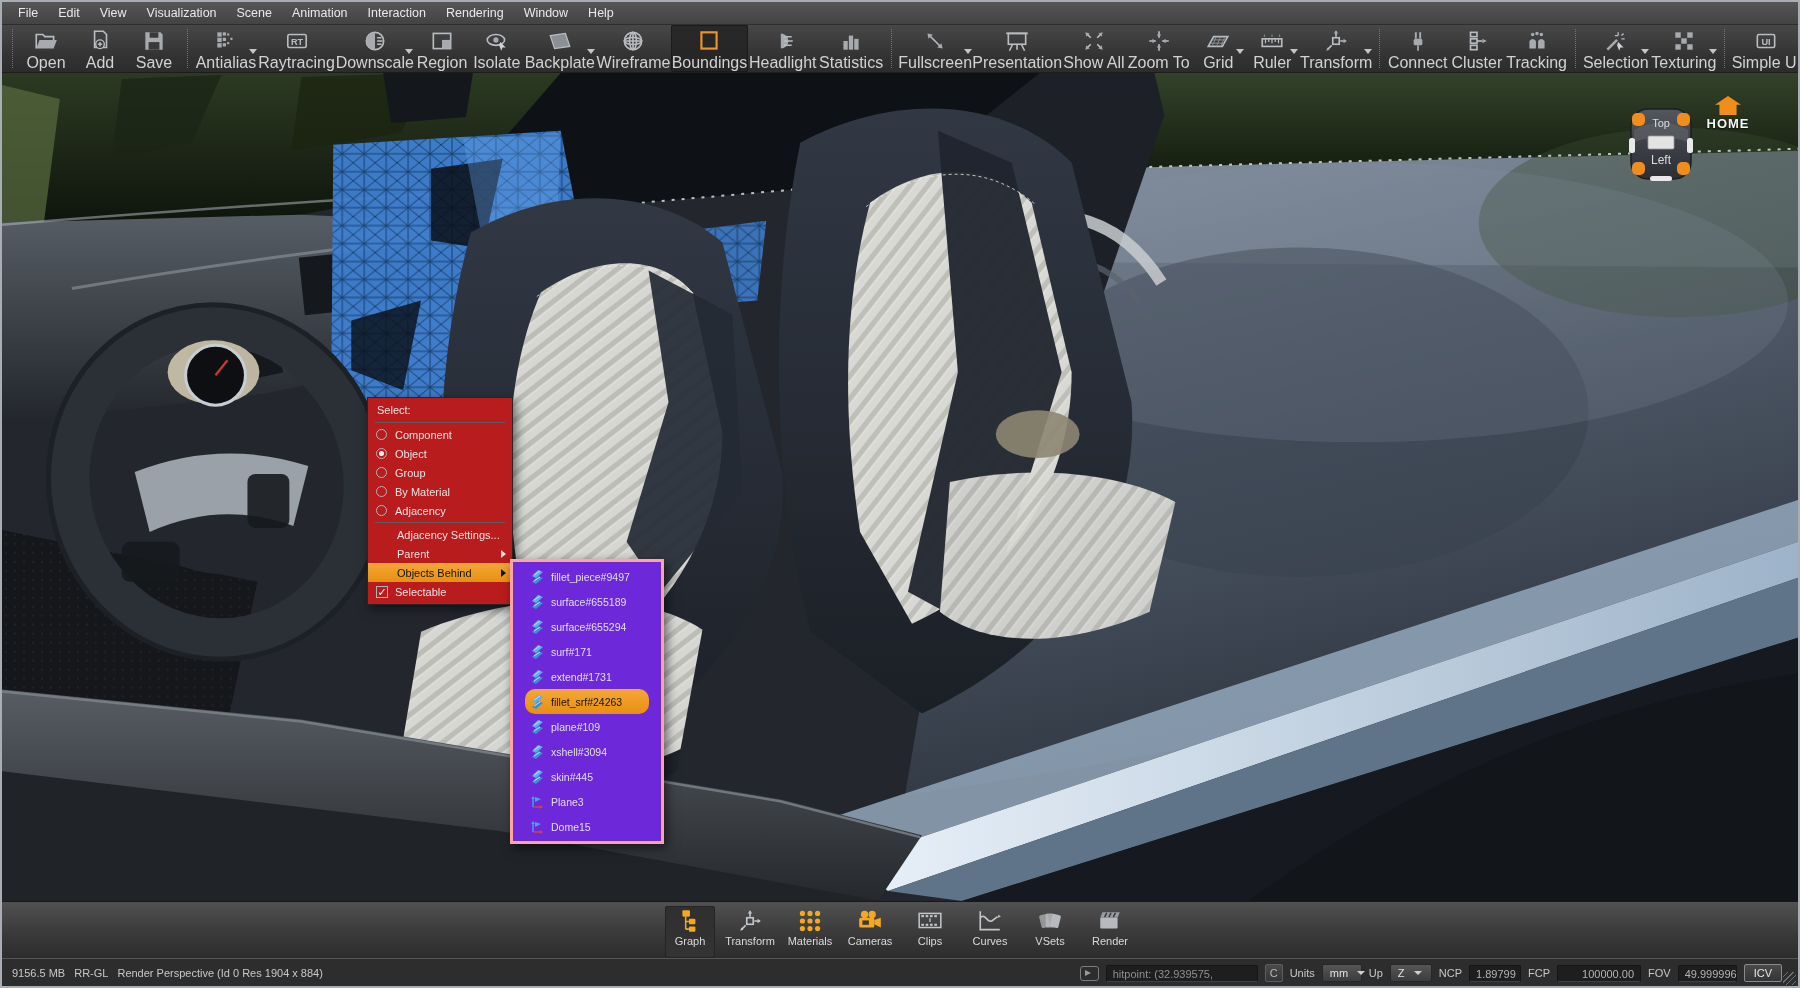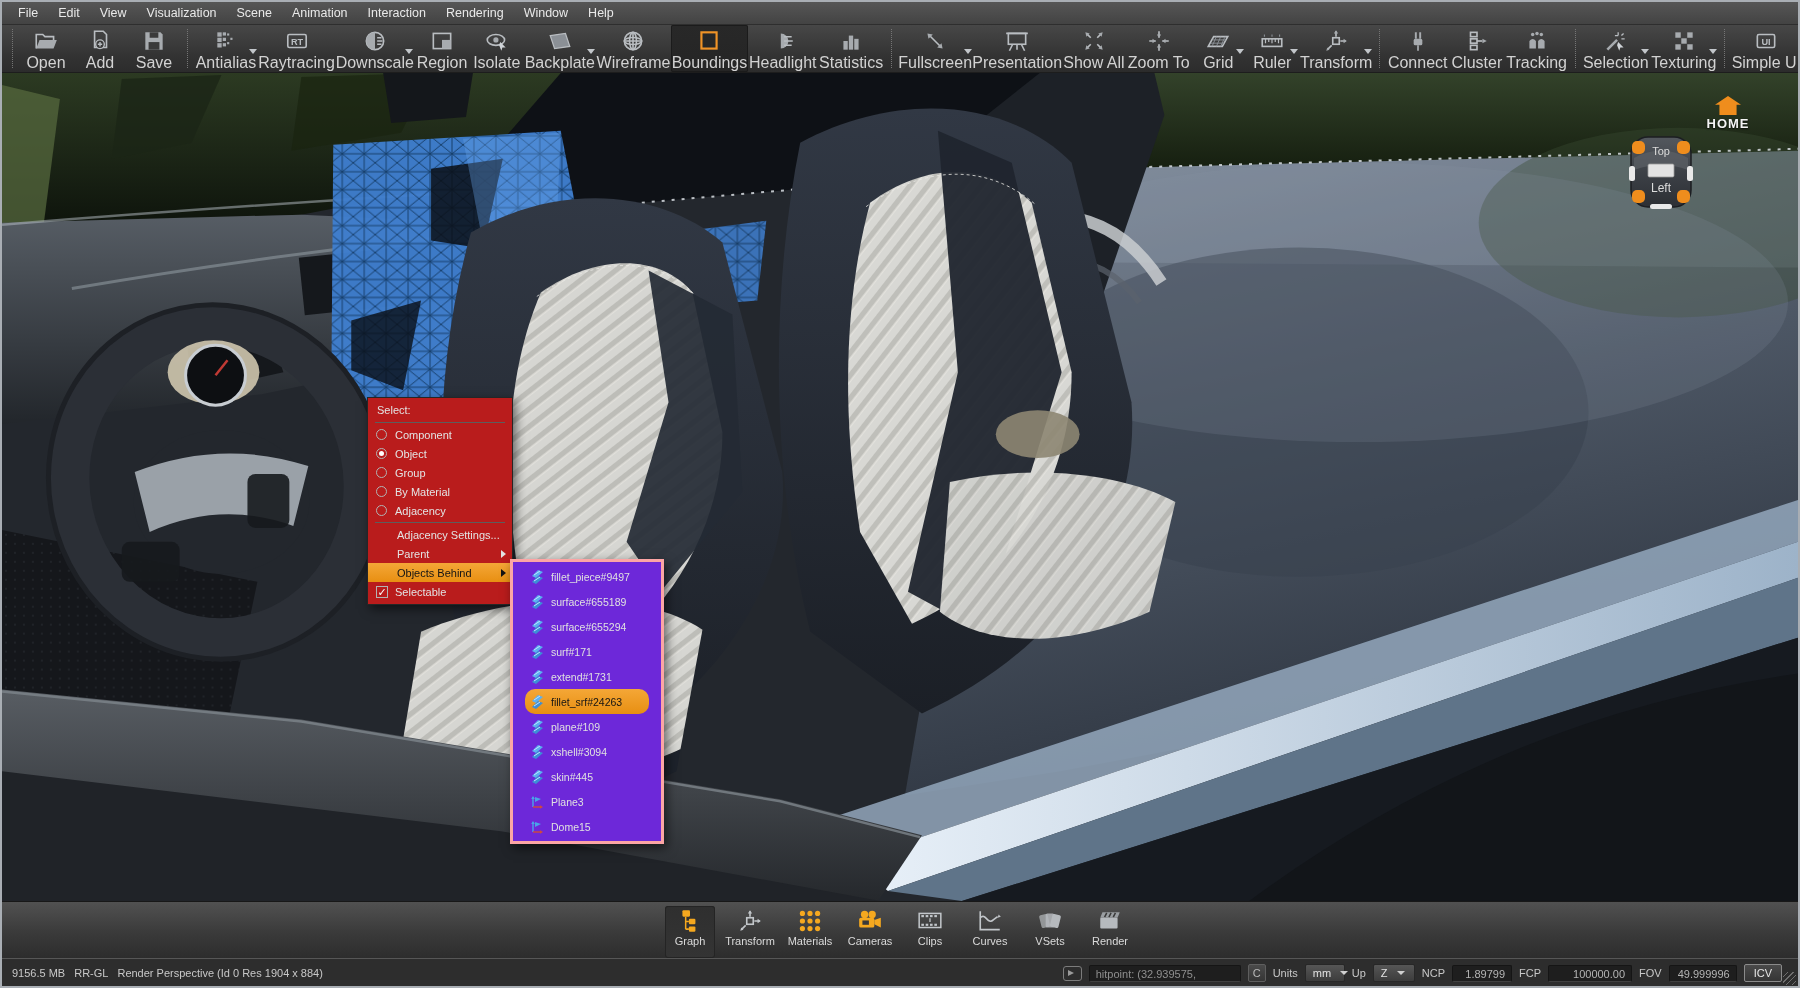--- a/index.html
+++ b/index.html
@@ -27,21 +27,21 @@
 
   
   .viewport{left:0;top:71px;width:1796px;height:828px;background:#23272d;}
   .viewport svg{display:block;width:100%;height:100%;}
 
   
   .home-widget{left:1700px;top:94px;width:52px;text-align:center;cursor:pointer;}
   .home-house{width:26px;height:19px;margin:0 auto;background:#ef8d1d;
               clip-path:polygon(50% 0,100% 46%,83% 46%,83% 100%,17% 100%,17% 46%,0 46%);}
   .home-text{font-size:13px;font-weight:bold;color:#f4f4f4;letter-spacing:1px;text-shadow:0 1px 2px rgba(0,0,0,.8);margin-top:1px;}
-  .nav-cube{left:1624px;top:128px;width:70px;height:84px;cursor:pointer;}
+  .nav-cube{left:1624px;top:100px;width:70px;height:84px;cursor:pointer;}
 
   
   .ctx-menu{left:365px;top:395px;width:144px;background:#b91c1c;border:1px solid #262626;
             box-shadow:3px 4px 10px rgba(0,0,0,.55);padding:3px 0;font-size:11px;color:#e3e3e3;z-index:20;}
   .ctx-header{padding:3px 9px 4px;}
   .ctx-sep{height:1px;background:#5d5d5d;margin:2px 7px;}
   .ctx-row{height:19px;display:flex;align-items:center;padding:0 6px;cursor:default;white-space:nowrap;}
   .ctx-row.hl{background:linear-gradient(#f4a737,#e88f12);color:#141414;}
   .radio{width:11px;height:11px;border:1px solid #b3b3b3;border-radius:50%;margin:0 8px 0 2px;position:relative;flex:none;box-sizing:border-box;}
   .radio.sel::after{content:"";position:absolute;left:2px;top:2px;width:5px;height:5px;background:#fff;border-radius:50%;}
@@ -775,23 +775,23 @@
       <span class="sb-drop" style="width:40px;">
           <span>mm</span>
           <span class="dd"></span>
         </span>
       <span>Up</span>
       <span class="sb-drop" style="width:42px;">
           <span>Z</span>
           <span class="dd"></span>
         </span>
       <span>NCP</span>
-      <span class="sb-field num" style="width:60px;">1.89799</span>
+      <span class="sb-field num" style="width:52px;">1.89799</span>
       <span>FCP</span>
       <span class="sb-field num" style="width:84px;">100000.00</span>
       <span>FOV</span>
-      <span class="sb-field num" style="width:68px;">49.999996</span>
+      <span class="sb-field num" style="width:59px;">49.999996</span>
       <span class="sb-btn">ICV</span>
     </div>
     <div class="grip"></div>
   </div>
 
 </div>
 
 </body></html>

